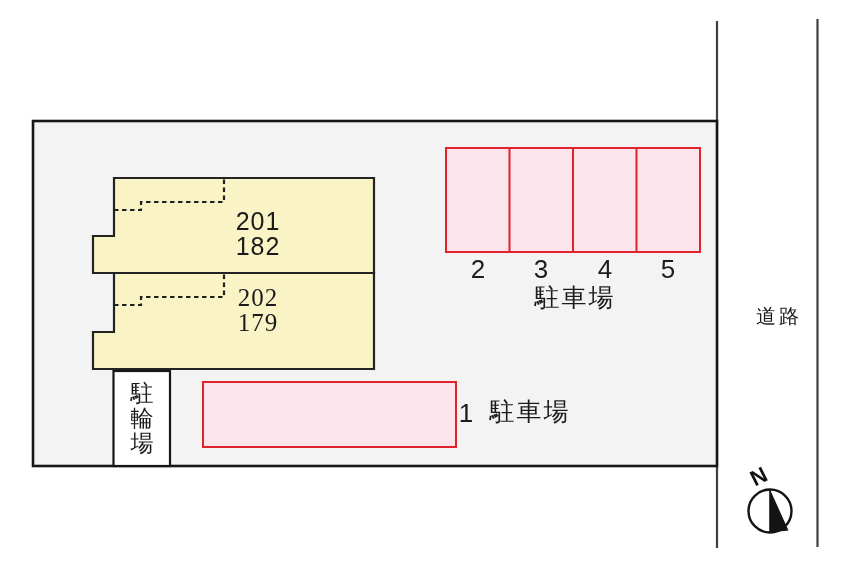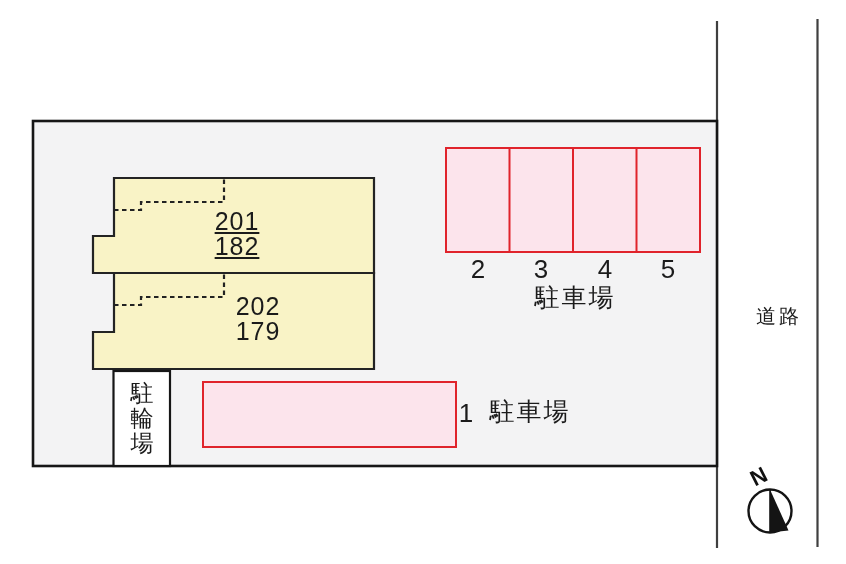--- a/index.html
+++ b/index.html
@@ -94,25 +94,25 @@
     <line x1="573" y1="148" x2="573" y2="252" stroke="#e0232b" stroke-width="2"></line>
     <line x1="636.5" y1="148" x2="636.5" y2="252" stroke="#e0232b" stroke-width="2"></line>
 
     <rect x="203" y="382" width="253" height="65" fill="#fce4ec" stroke="#e0232b" stroke-width="2"></rect>
 
     <circle cx="770" cy="511" r="21.5" fill="#ffffff" stroke="#141414" stroke-width="2.4"></circle>
     <polygon points="770,489.5 788.5,530.5 770,532.5" fill="#141414"></polygon>
     <line x1="770" y1="489.5" x2="770" y2="532.5" stroke="#141414" stroke-width="1.6"></line>
   </svg>
 
-  <div class="lbl unit-label" style="left:237px; top:234px;text-decoration:underline;">
+  <div class="lbl unit-label" style="left:258px; top:234px;">
     <div>201</div>
     <div>182</div>
   </div>
-  <div class="lbl unit-label" style="left:258px; top:319px;">
+  <div class="lbl unit-label" style="left:258px; top:310px;font-family:Liberation Serif, serif;">
     <div>202</div>
     <div>179</div>
   </div>
 
   <div class="lbl space-num" style="left:478px; top:269px;">2</div>
   <div class="lbl space-num" style="left:541px; top:269px;">3</div>
   <div class="lbl space-num" style="left:605px; top:269px;">4</div>
   <div class="lbl space-num" style="left:668px; top:269px;">5</div>
 
   <div class="lbl kanji" style="left:575px; top:297px;">駐車場</div>

